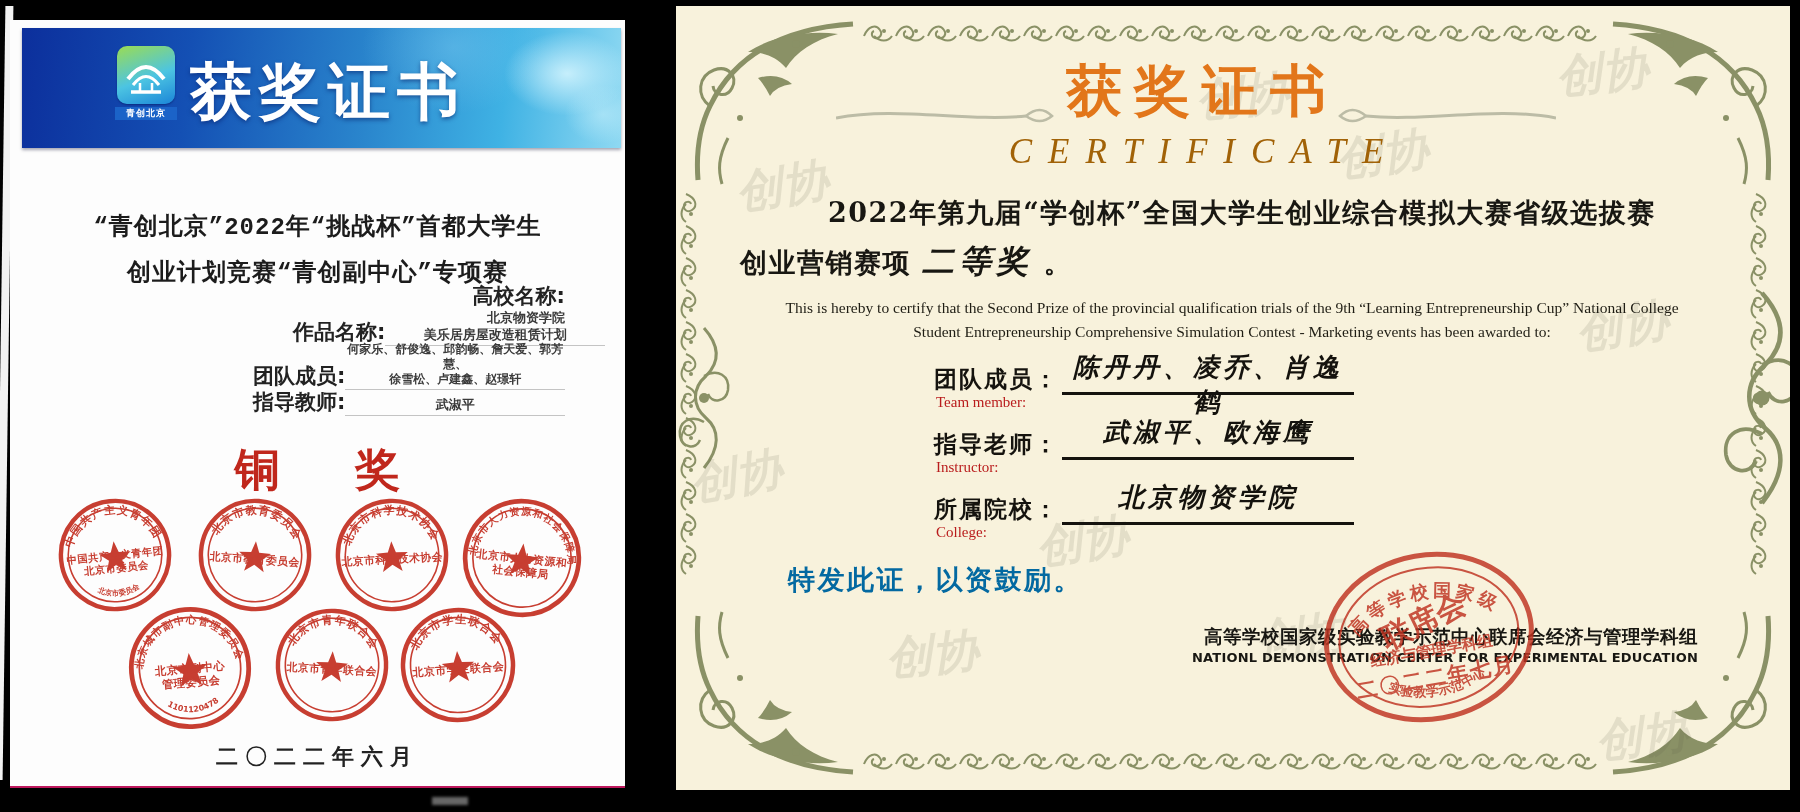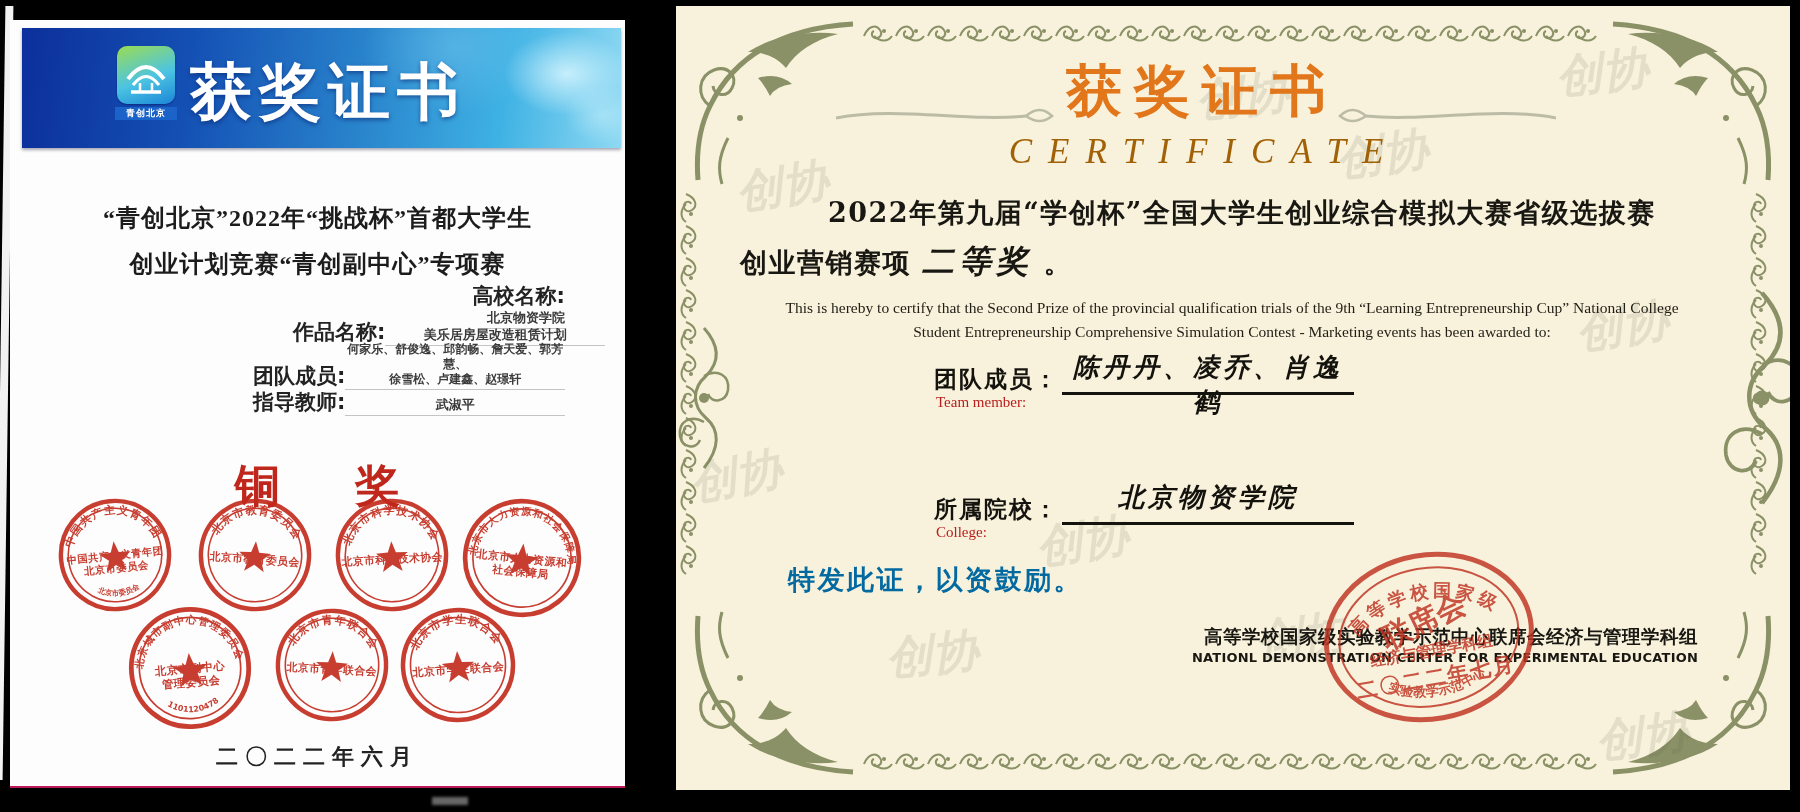--- a/index.html
+++ b/index.html
@@ -22,28 +22,28 @@
   .logo{position:absolute;left:95px;top:18px;width:58px;height:58px;border-radius:10px;
         background:linear-gradient(160deg,#9bdc52 0%,#4cc4e2 55%,#1b86d8 100%);
         box-shadow:0 1px 2px rgba(0,0,60,.4);}
   .logo svg{position:absolute;left:3px;top:3px;}
   .logo-cap{position:absolute;left:93px;top:79px;width:62px;height:13px;background:#1b63c8;
             color:#fff;font-size:9px;line-height:13px;text-align:center;letter-spacing:1px;font-weight:bold;}
   .banner-title{position:absolute;left:168px;top:22px;font-size:62px;font-weight:900;color:#ffffff;
                 letter-spacing:7px;text-shadow:0 2px 4px rgba(8,35,110,.6);
                 font-family:"DejaVu Sans",sans-serif;}
   .ltitle{position:absolute;width:100%;text-align:center;color:#1c1c1c;font-weight:700;
-          font-size:24px;letter-spacing:1px;font-family:Liberation Serif, serif;}
+          font-size:24px;letter-spacing:1px;font-family:Liberation Mono, monospace;margin-top:8px;}
   .lrow{position:absolute;left:243px;width:312px;display:flex;align-items:flex-end;}
   .lrow .flab{font-size:21px;font-weight:700;color:#222;white-space:nowrap;}
   .lrow .fval{flex:1;text-align:center;font-size:13px;font-weight:600;color:#3a3a3a;
               border-bottom:1px solid #c4c4c4;padding-bottom:2px;line-height:1.25;}
   .award{position:absolute;left:0;width:100%;top:420px;text-align:center;color:#c0271c;
          font-size:45px;font-weight:900;letter-spacing:30px;text-indent:30px;
-         font-family:"DejaVu Serif",serif;margin-top:16px;}
+         font-family:"DejaVu Serif",serif;}
   #seal-layer{position:absolute;left:0;top:0;width:615px;height:766px;}
   .ldate{position:absolute;left:0;width:100%;top:722px;text-align:center;color:#222;
          font-size:22px;letter-spacing:7px;font-weight:600;}
 
   
   .rcert{position:absolute;left:676px;top:6px;width:1114px;height:784px;background:#f8f2dc;}
   .rcert .wm{position:absolute;font-size:46px;font-style:italic;font-weight:bold;
              color:#55543f;opacity:.12;white-space:nowrap;
              font-family:"DejaVu Serif",serif;}
   .rtitle{position:absolute;left:0;top:48px;width:1040px;text-align:center;color:#e2761a;
@@ -336,20 +336,25 @@
       <span>2022年第九届“学创杯”全国大学生创业综合模拟大赛省级选拔赛创业营销赛项 </span><span class="prize">二等奖</span><span> 。</span>
     </div>
 
     <div class="enpara">This is hereby to certify that the Second Prize of the provincial qualification trials of the 9th “Learning Entrepreneurship Cup” National College Student Entrepreneurship Comprehensive Simulation Contest - Marketing events has been awarded to:</div>
 
     <div class="frow" style="top:358px;">
       <span class="flab2">团队成员：</span>
       <span class="fsub2">Team member:</span>
       <span class="fval2">陈丹丹、凌乔、肖逸鹤</span>
     </div>
+    <div class="frow" style="top:423px;">
+      <span class="flab2">指导老师：</span>
+      <span class="fsub2">Instructor:</span>
+      <span class="fval2">武淑平、欧海鹰</span>
+    </div>
     <div class="frow" style="top:488px;">
       <span class="flab2">所属院校：</span>
       <span class="fsub2">College:</span>
       <span class="fval2">北京物资学院</span>
     </div>
 
     <div class="closing-cn">特发此证，以资鼓励。</div>
 
     <div class="orgblock">
       <div class="l1">高等学校国家级实验教学示范中心联席会经济与管理学科组</div>

